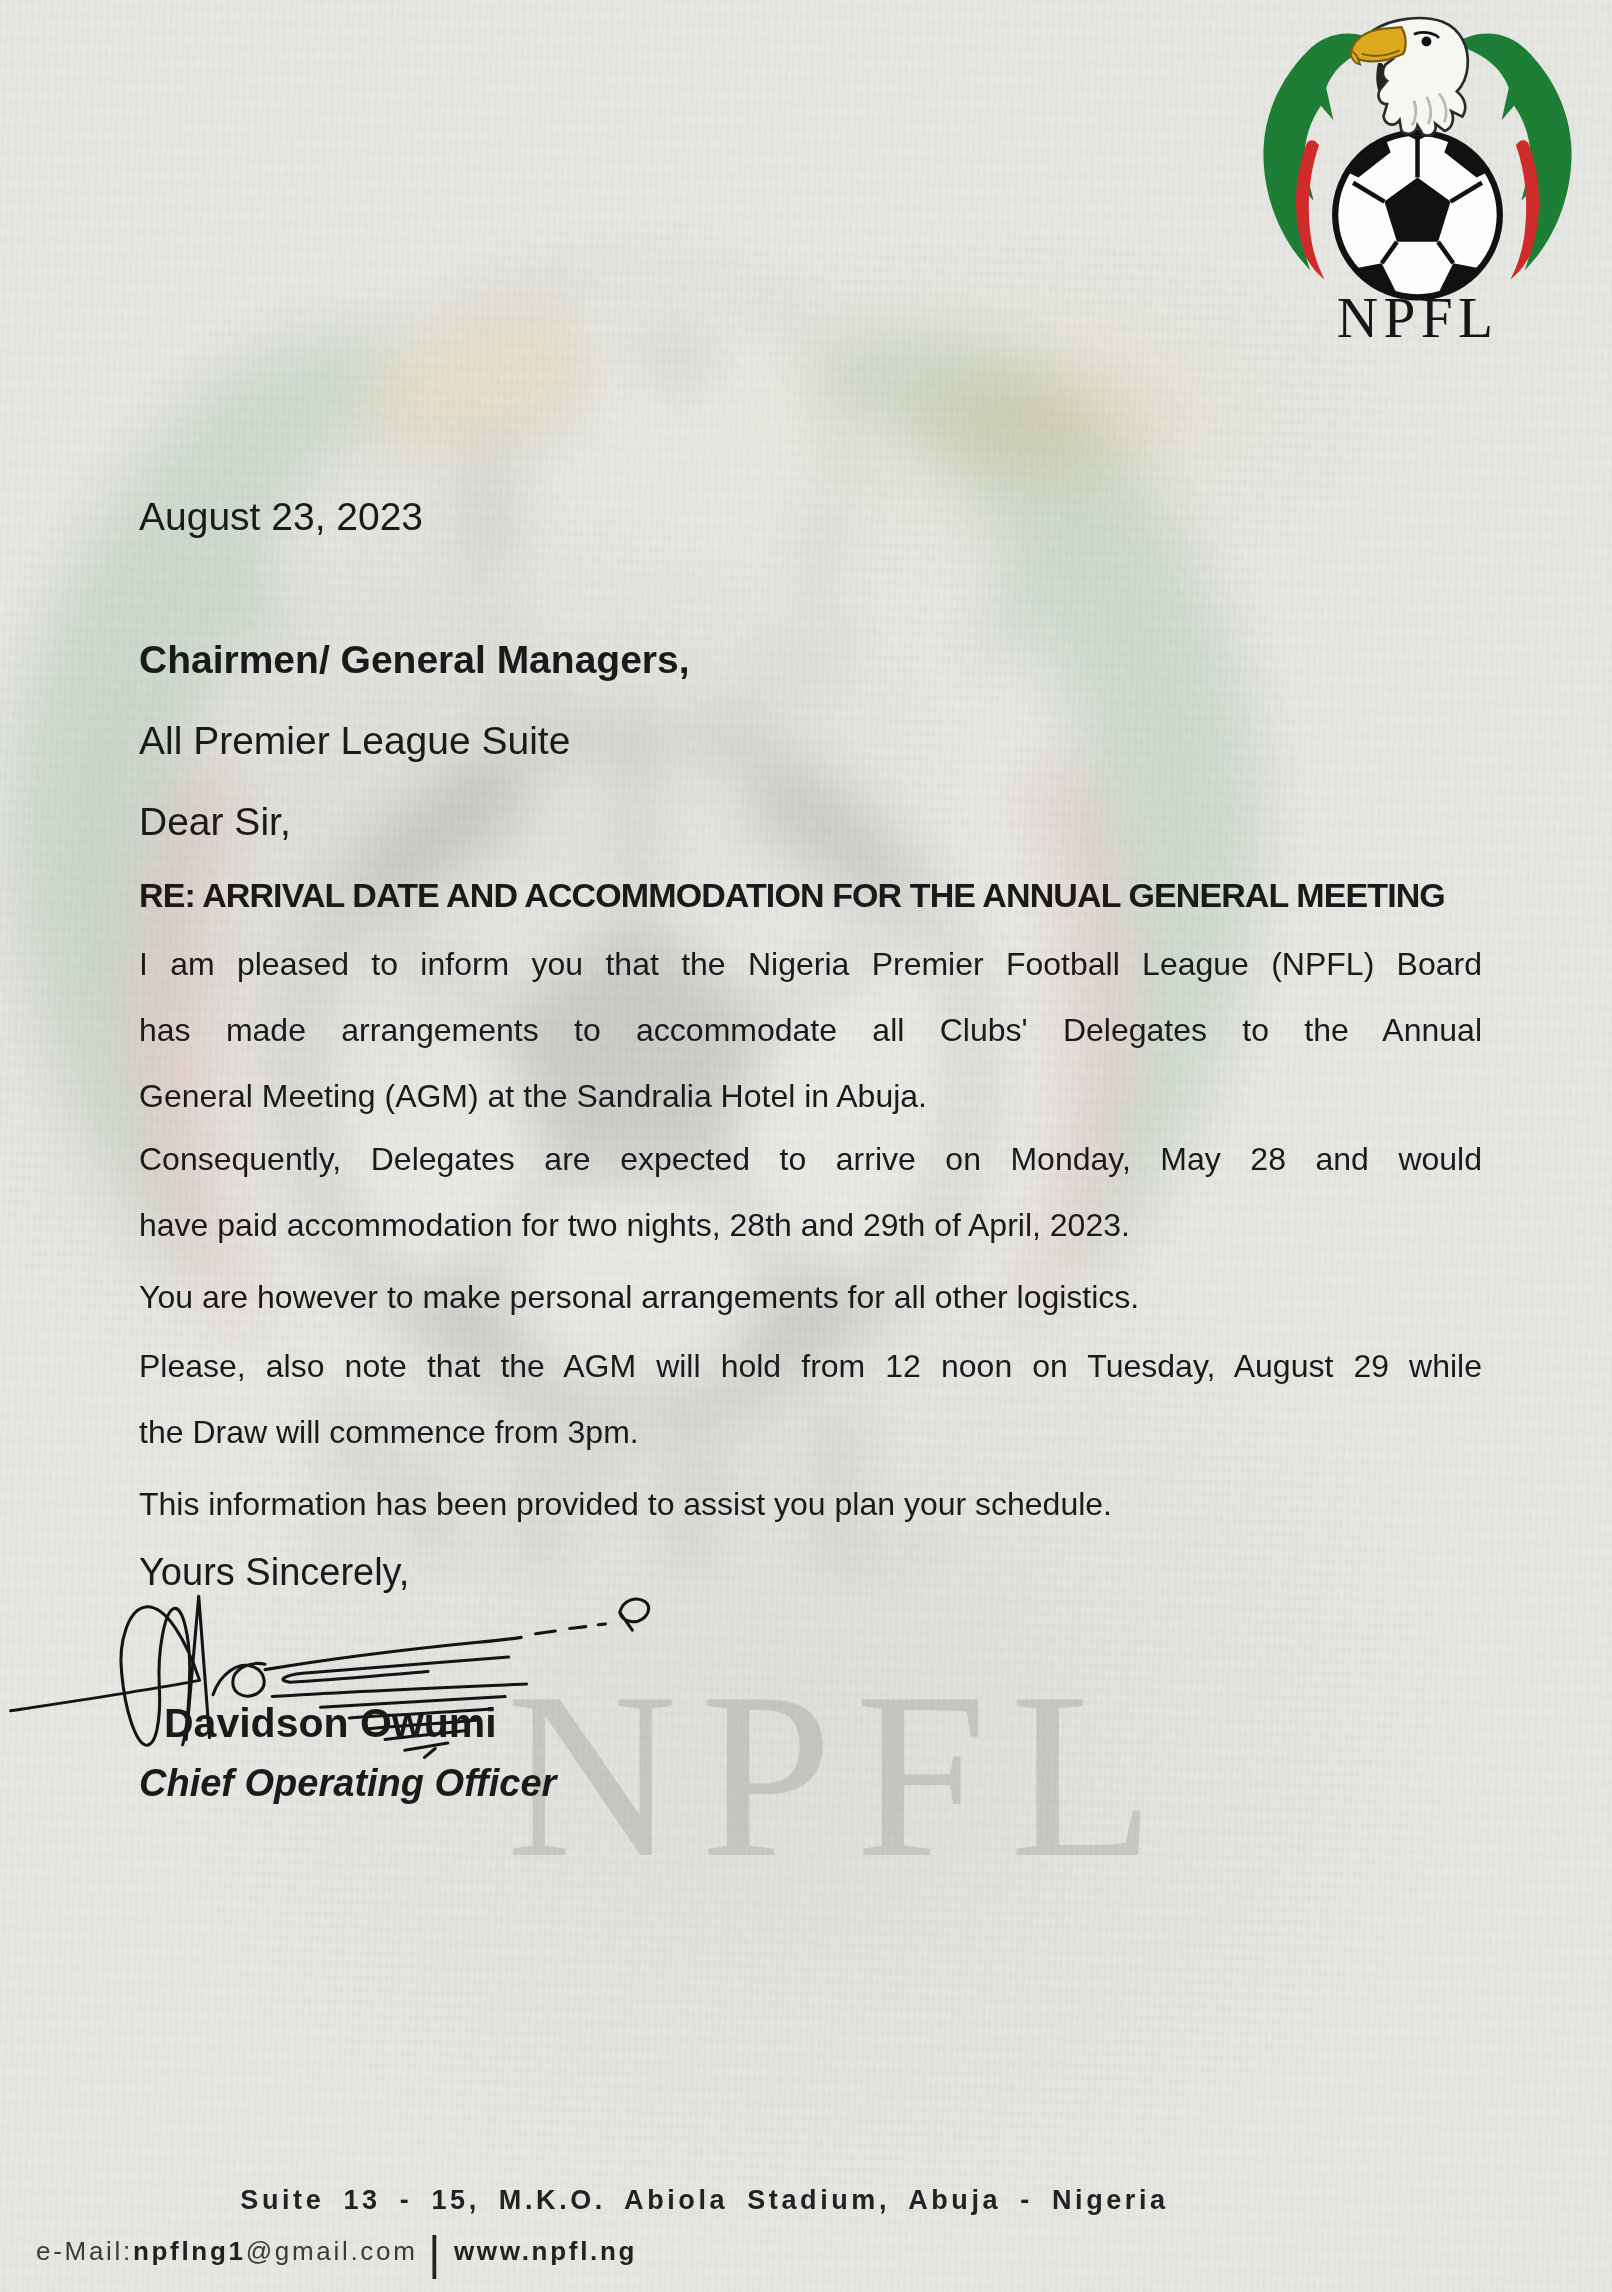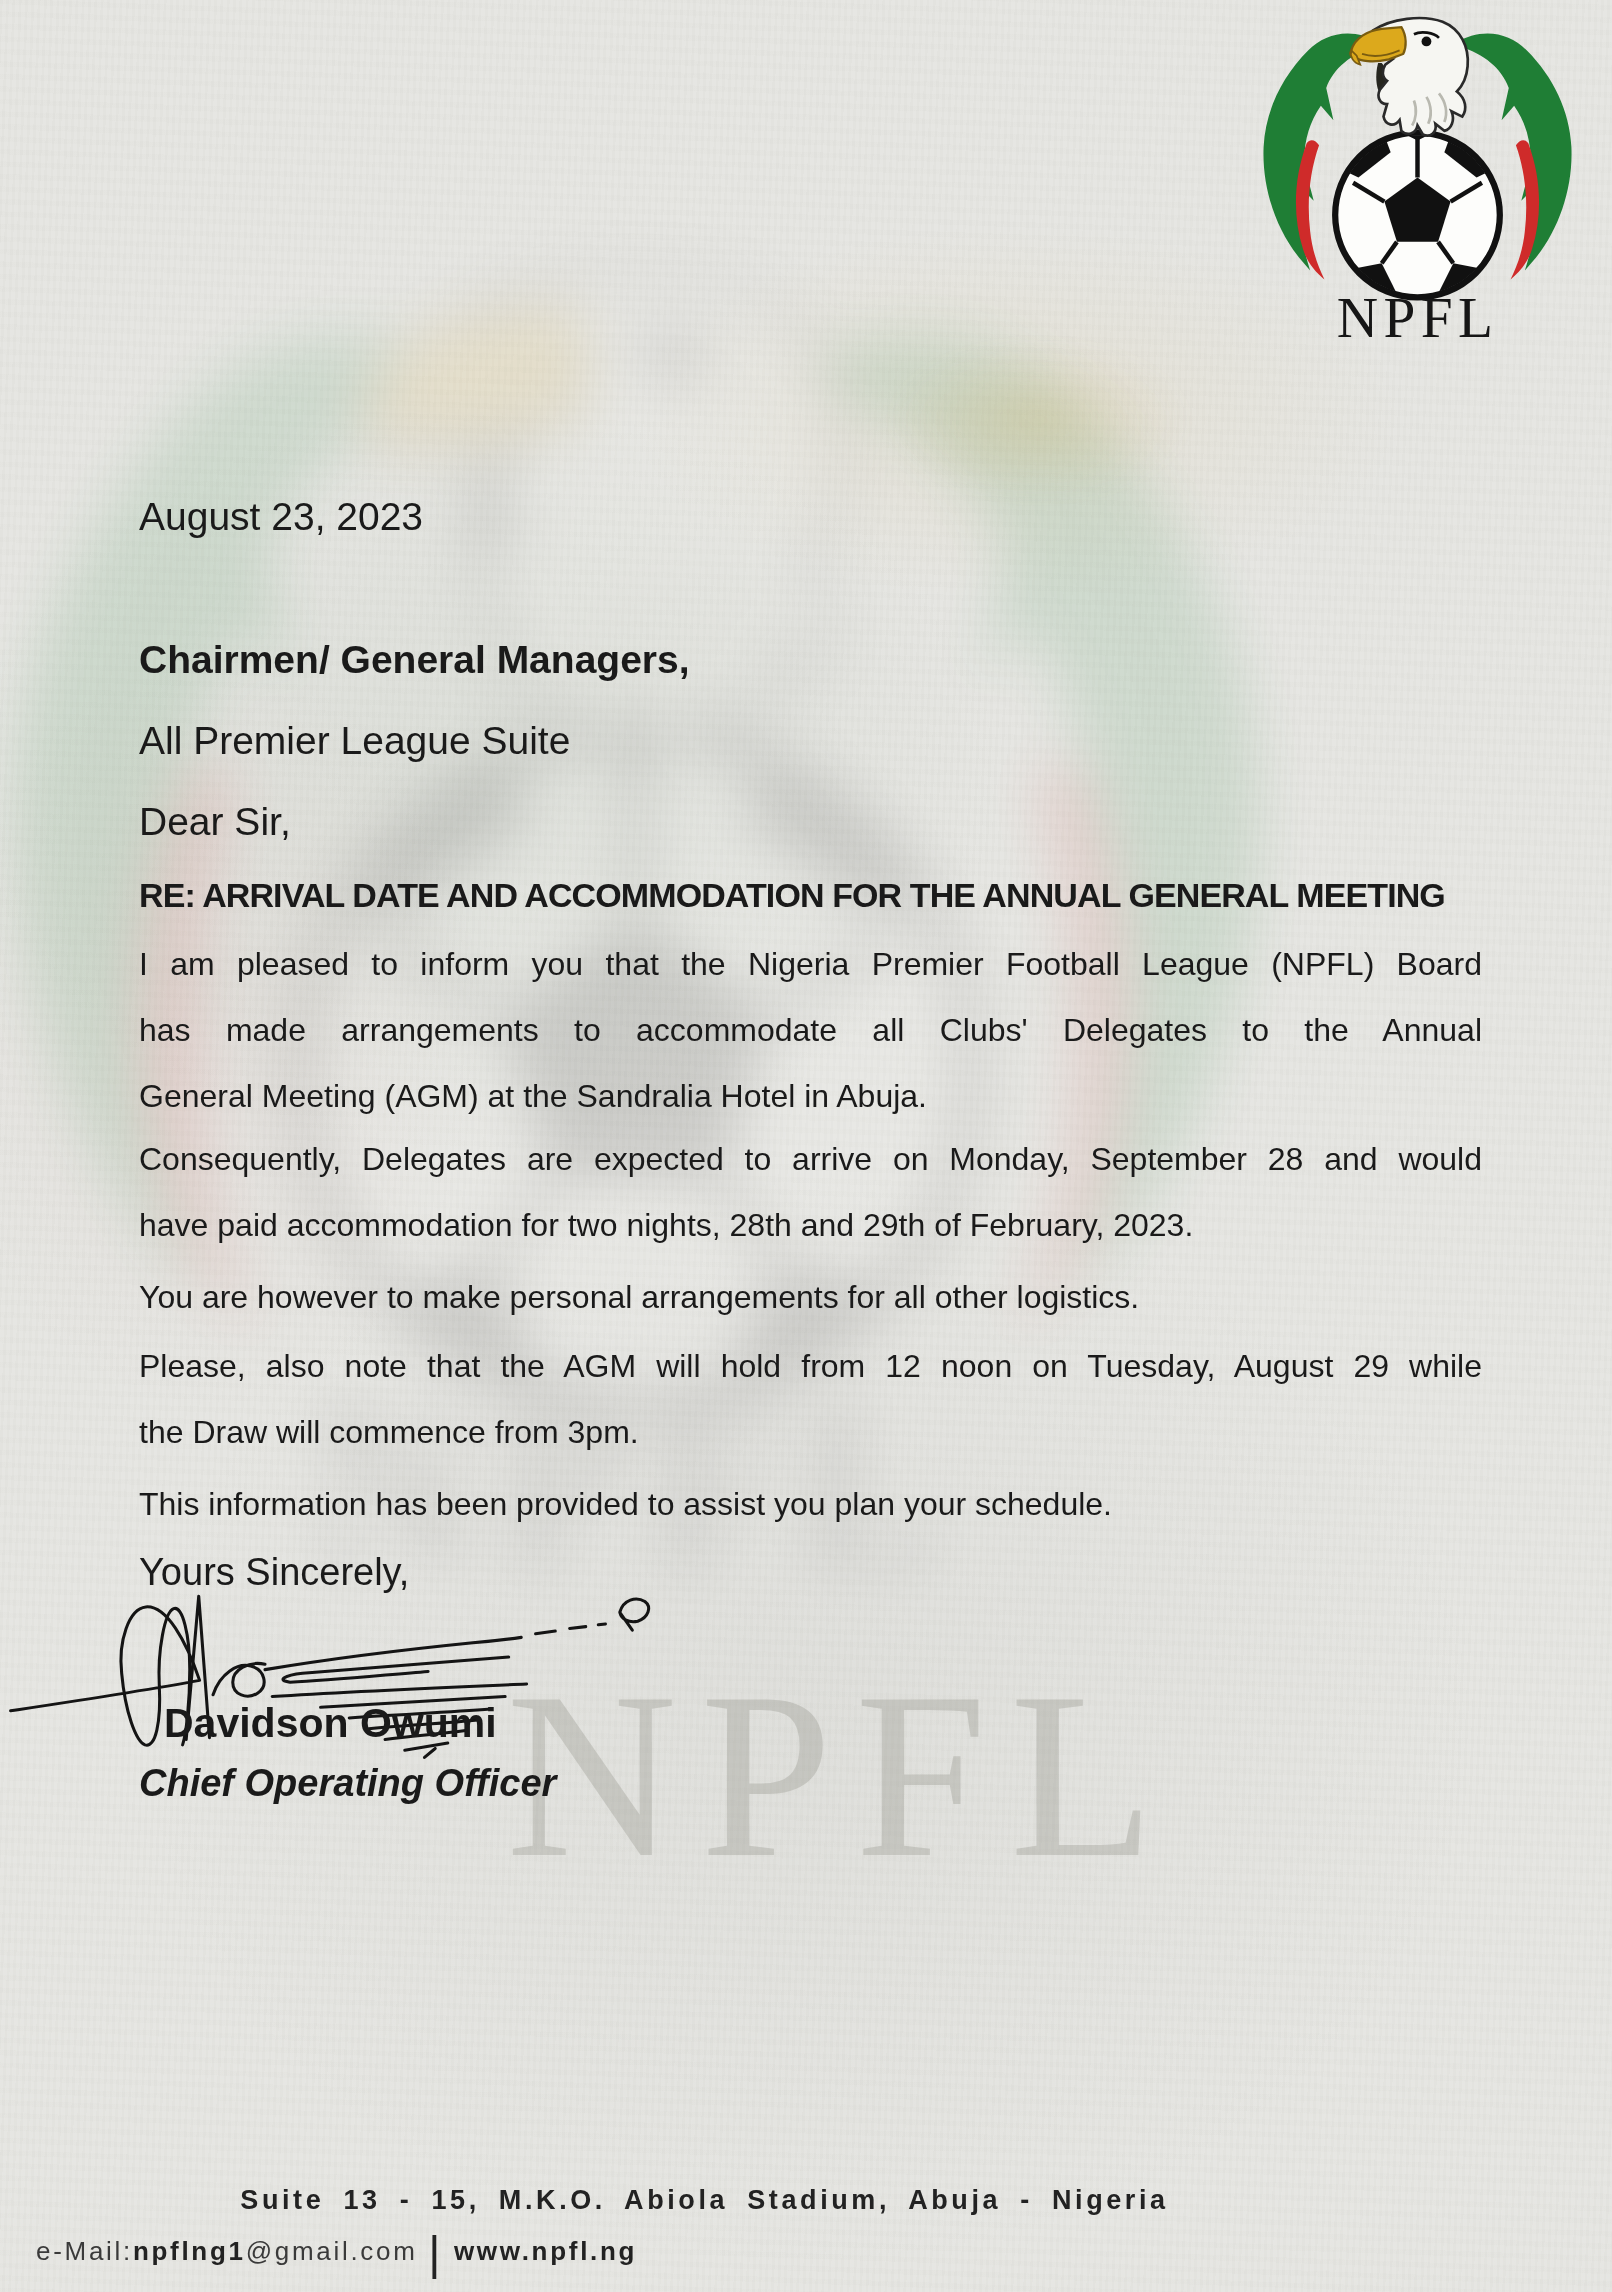--- a/index.html
+++ b/index.html
@@ -146,22 +146,22 @@
   <div class="abs tline salutation">Dear Sir,</div>
   <div class="abs tline subject">RE: ARRIVAL DATE AND ACCOMMODATION FOR THE ANNUAL GENERAL MEETING</div>
 
   <div class="abs para p1">
     <div class="jline">I am pleased to inform you that the Nigeria Premier Football League (NPFL) Board</div>
     <div class="jline">has made arrangements to accommodate all Clubs' Delegates to the Annual</div>
     <div>General Meeting (AGM) at the Sandralia Hotel in Abuja.</div>
   </div>
 
   <div class="abs para p2">
-    <div class="jline">Consequently, Delegates are expected to arrive on Monday, September 28 and would</div>
-    <div>have paid accommodation for two nights, 28th and 29th of February, 2023.</div>
+    <div class="jline">Consequently, Delegates are expected to arrive on Monday, May 28 and would</div>
+    <div>have paid accommodation for two nights, 28th and 29th of April, 2023.</div>
   </div>
 
   <div class="abs para p3">
     <div>You are however to make personal arrangements for all other logistics.</div>
   </div>
 
   <div class="abs para p4">
     <div class="jline">Please, also note that the AGM will hold from 12 noon on Tuesday, August 29 while</div>
     <div>the Draw will commence from 3pm.</div>
   </div>

